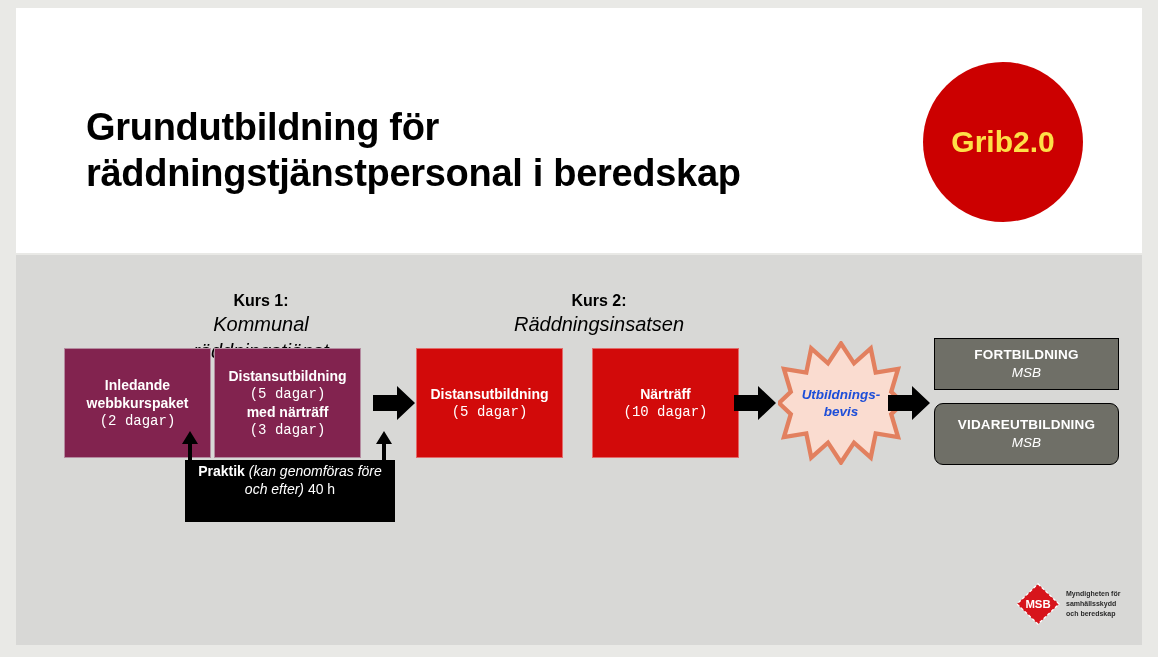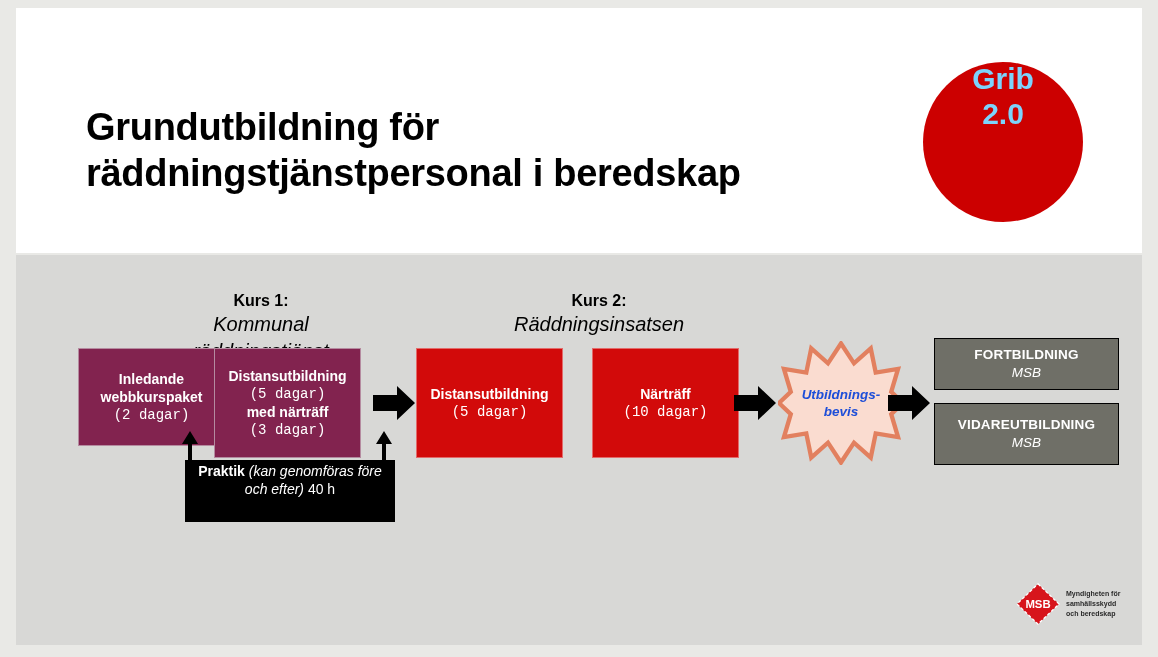--- a/index.html
+++ b/index.html
@@ -43,25 +43,25 @@
     margin-top: 16px;
   }
   .badge {
     position: absolute;
     left: 907px;
     top: 54px;
     width: 160px;
     height: 160px;
     border-radius: 50%;
     background: #cc0000;
-    color: #7dd3fc;
+    color: #fde047;
     display: flex;
-    flex-direction: column;
+    flex-direction: row;
     align-items: center;
-    justify-content: flex-start;
+    justify-content: center;
     font-size: 30px;
     font-weight: bold;
     line-height: 1.15;
   }
 
   
   .body-panel {
     position: absolute;
     left: 16px;
     top: 255px;
@@ -104,26 +104,26 @@
     padding: 4px 6px;
   }
   .box .ln-b { font-size: 14px; font-weight: bold; display: block; }
   .box .ln-r { font-size: 14px; font-weight: normal; display: block; font-family: Liberation Mono, monospace; }
   .box .ln-i { font-size: 14px; font-style: italic; display: block; }
 
   .purple { background: #82234f; border: 1px solid #b58ba0; }
   .red    { background: #d20a0a; border: 1px solid #e36a6a; }
   .gray   { background: #6f6f67; border: 1px solid #000000; }
 
-  #box-web      { left: 62px;  top: 93px;  width: 147px; height: 98px; align-items: center; }
+  #box-web      { left: 48px;  top: 93px;  width: 147px; height: 110px; align-items: center; }
   #box-dist-nt  { left: 198px; top: 93px;  width: 147px; height: 110px; }
   #box-dist5    { left: 400px; top: 93px;  width: 147px; height: 110px; }
   #box-nartraff { left: 576px; top: 93px;  width: 147px; height: 110px; }
   #box-fort     { left: 918px; top: 83px;  width: 185px; height: 52px; }
-  #box-vidare   { left: 918px; top: 148px; width: 185px; height: 62px; }
+  #box-vidare   { left: 918px; top: 148px; width: 185px; height: 62px; border-radius: 9px; }
   #box-fort .ln-b, #box-vidare .ln-b { font-size: 13.5px; letter-spacing: 0.2px; }
   #box-fort .ln-i, #box-vidare .ln-i { font-size: 13.5px; }
 
   
   #box-praktik {
     position: absolute;
     left: 169px;
     top: 205px;
     width: 210px;
     height: 62px;

